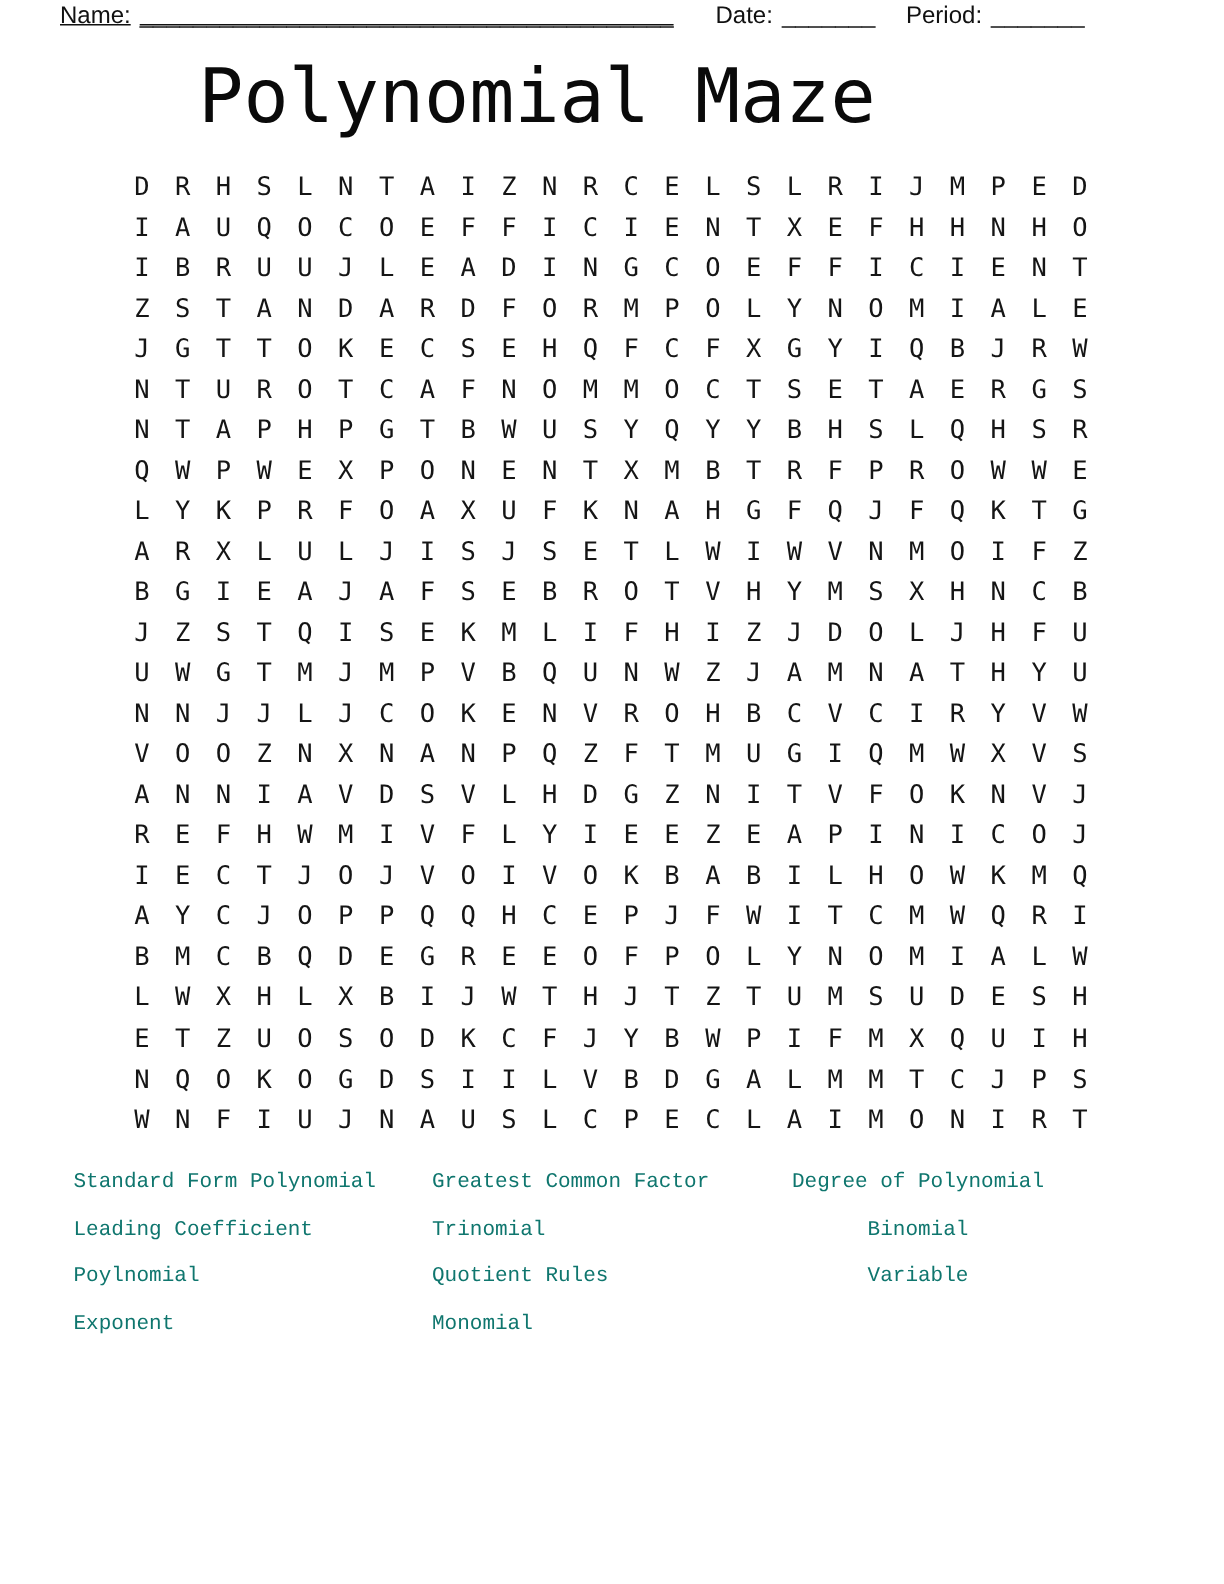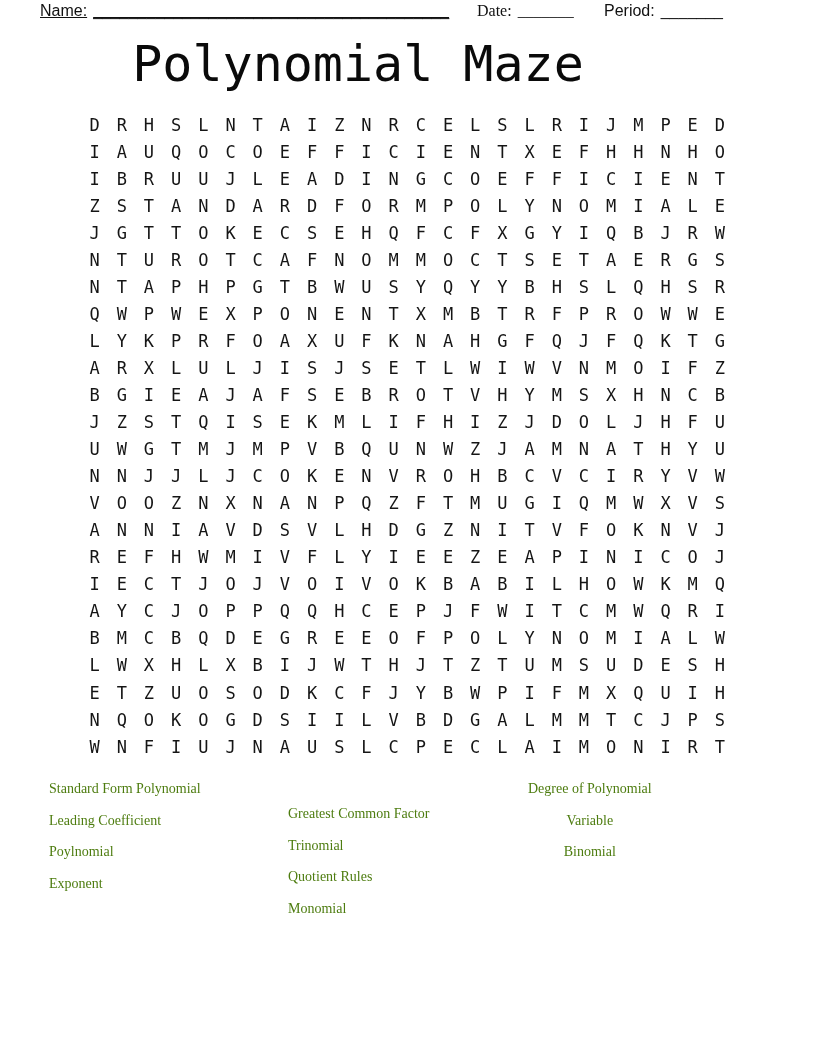--- a/index.html
+++ b/index.html
@@ -16,21 +16,21 @@
   .hdr-item {
     position: absolute;
     top: 2px;
     font-family: "Liberation Sans", sans-serif;
     font-size: 16px;
     white-space: nowrap;
     color: #111111;
   }
   .hdr-item .blank { margin-left: 6px; letter-spacing: 0; }
   #hdr-name   { left: 40px; text-decoration: underline; }
-  #hdr-date   { left: 477px; font-family: Liberation Serif, serif; }
+  #hdr-date   { left: 477px; }
   #hdr-period { left: 604px; }
   
   .title {
     position: absolute;
     top: 36px;
     left: 0;
     width: 716px;
     text-align: center;
     font-family: "DejaVu Sans Mono", monospace;
     font-size: 50px;
@@ -55,28 +55,28 @@
     font-family: "DejaVu Sans Mono", monospace;
     font-size: 17px;
     color: #151515;
   }
   
   .word-col {
     position: absolute;
     top: 773px;
   }
   #word-col-0 { left: 49px; }
-  #word-col-1 { left: 288px; margin-top: 25px; }
+  #word-col-1 { left: 288px; }
   #word-col-2 { left: 528px; text-align: center; }
   .word {
     height: 31.7px;
     line-height: 31.7px;
-    font-family: Liberation Serif, serif;
+    font-family: Liberation Mono, monospace;
     font-size: 14px;
-    color: #4d7c0f;
+    color: #0f766e;
     white-space: nowrap;
   }
 </style>
 </head>
 <body>
 
 <div class="hdr-item" id="hdr-name">
   <span>Name:</span><span class="blank">________________________________________</span>
 </div>
 <div class="hdr-item" id="hdr-date">
@@ -674,15 +674,15 @@
     <div class="word">Exponent</div>
   </div>
 <div class="word-col" id="word-col-1">
     <div class="word">Greatest Common Factor</div>
     <div class="word">Trinomial</div>
     <div class="word">Quotient Rules</div>
     <div class="word">Monomial</div>
   </div>
 <div class="word-col" id="word-col-2">
     <div class="word">Degree of Polynomial</div>
+    <div class="word">Binomial</div>
     <div class="word">Variable</div>
-    <div class="word">Binomial</div>
   </div>
 
 </body></html>

